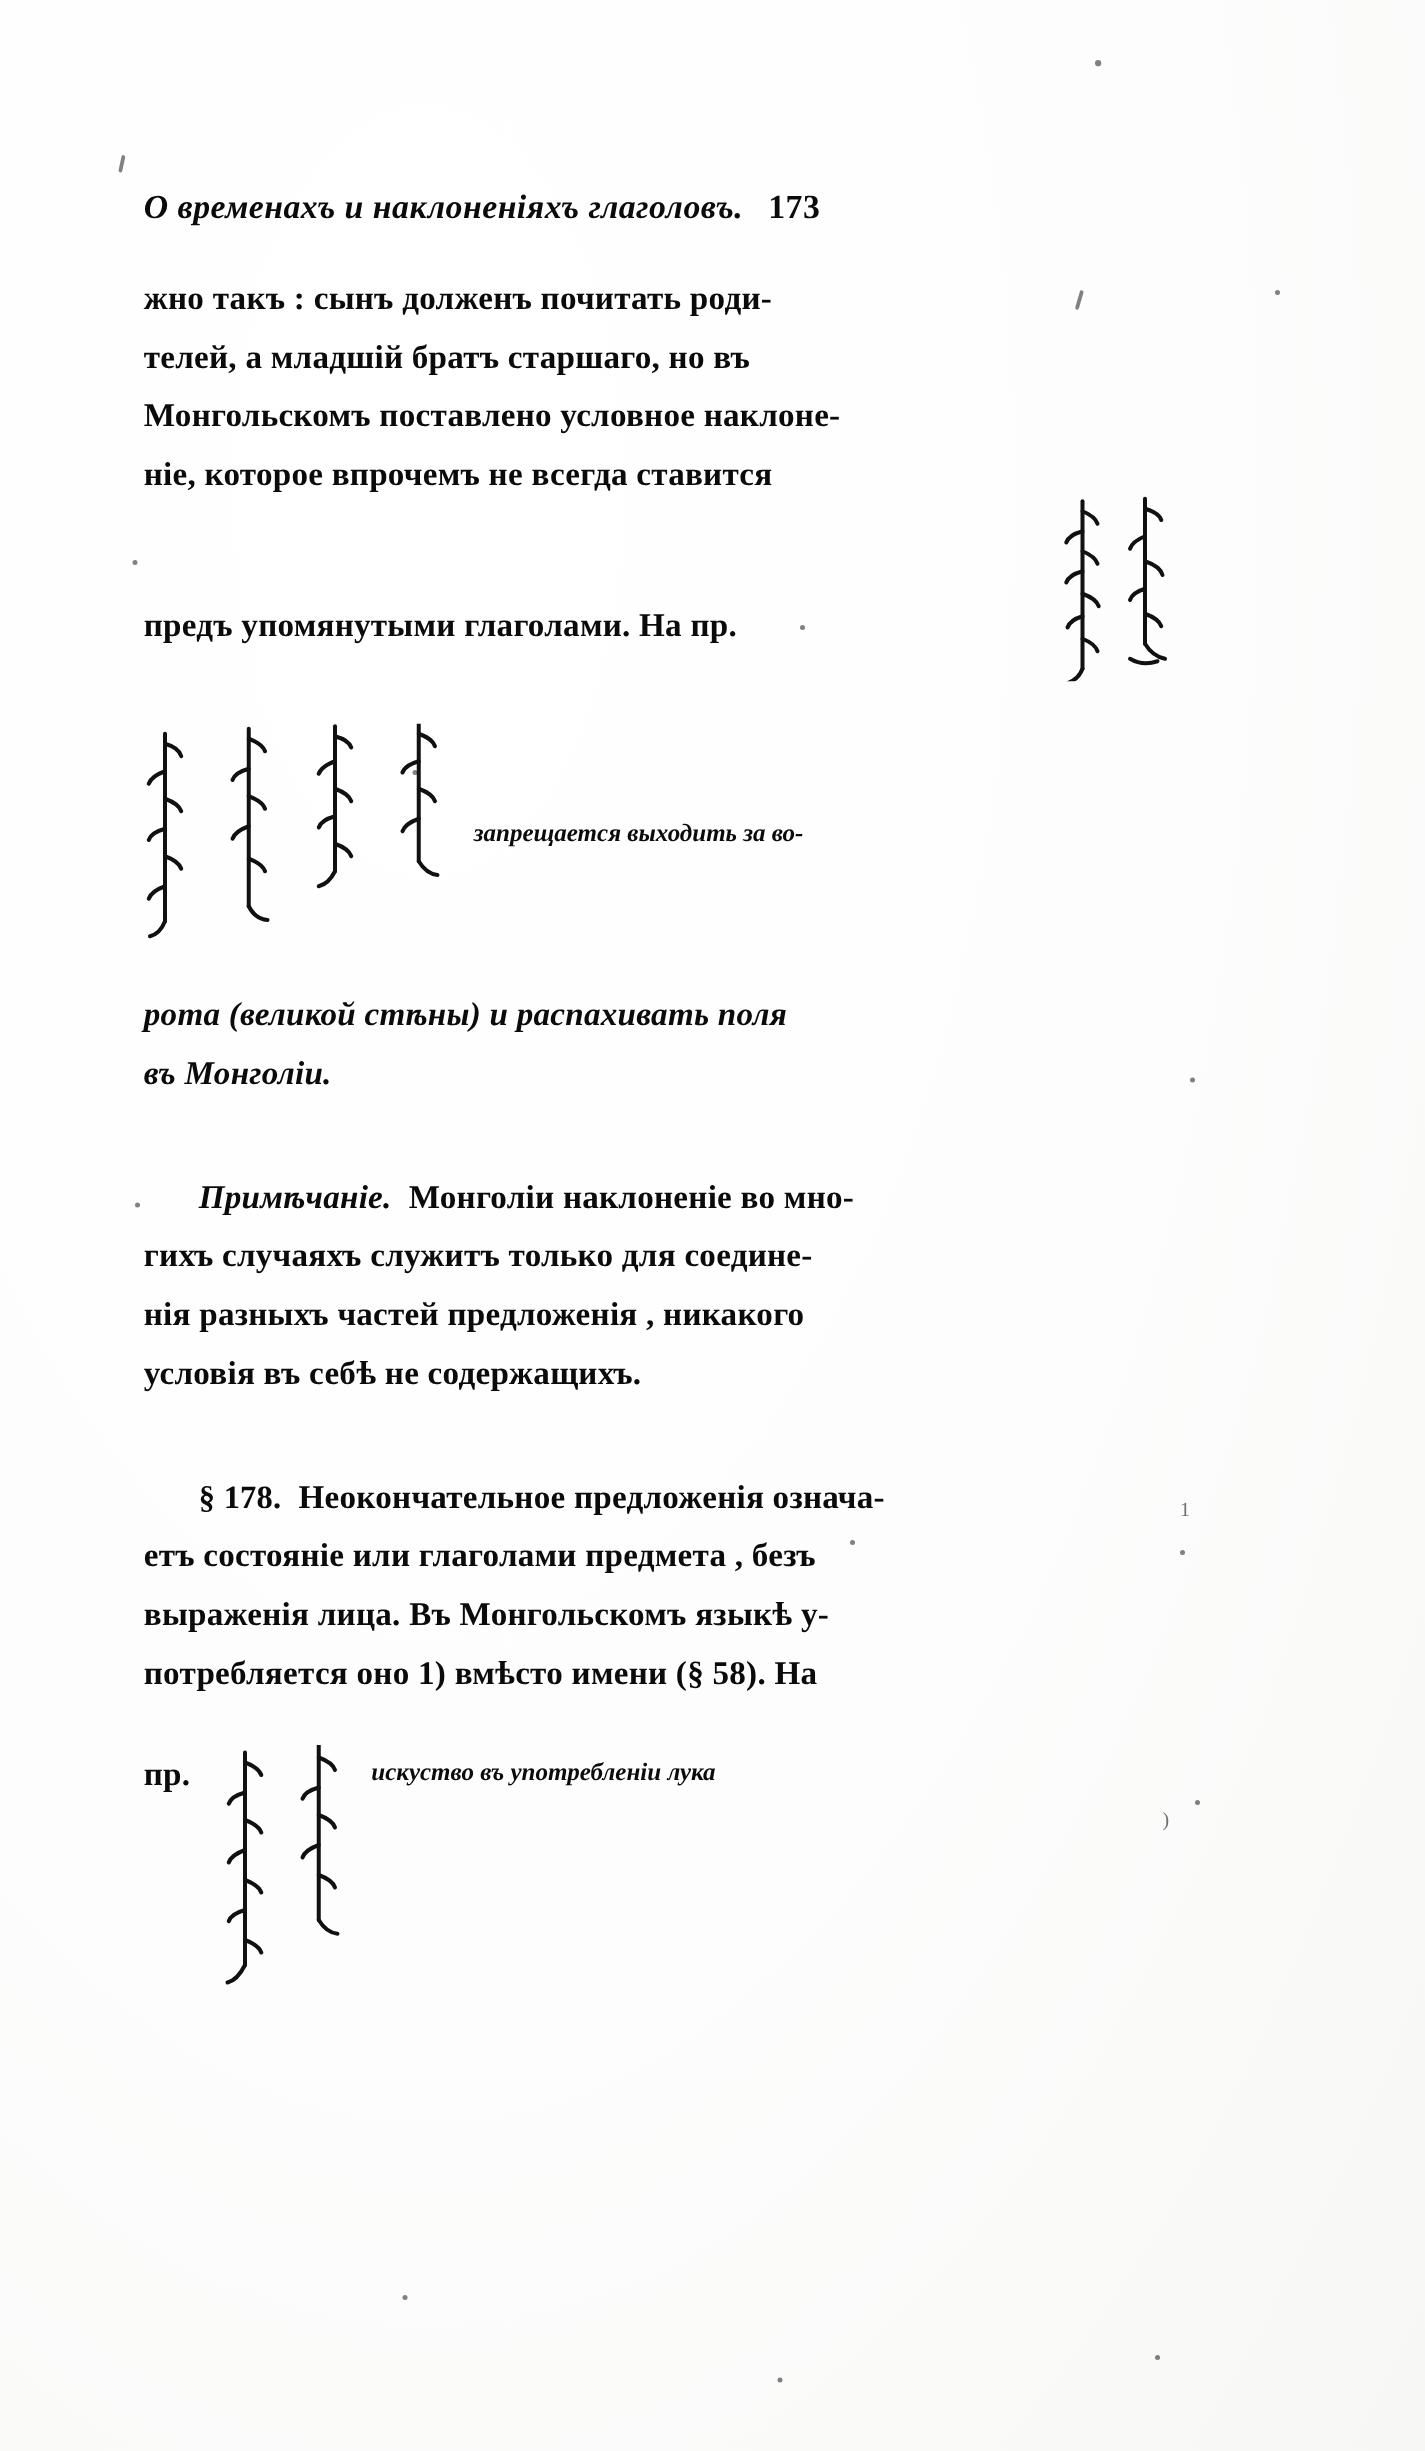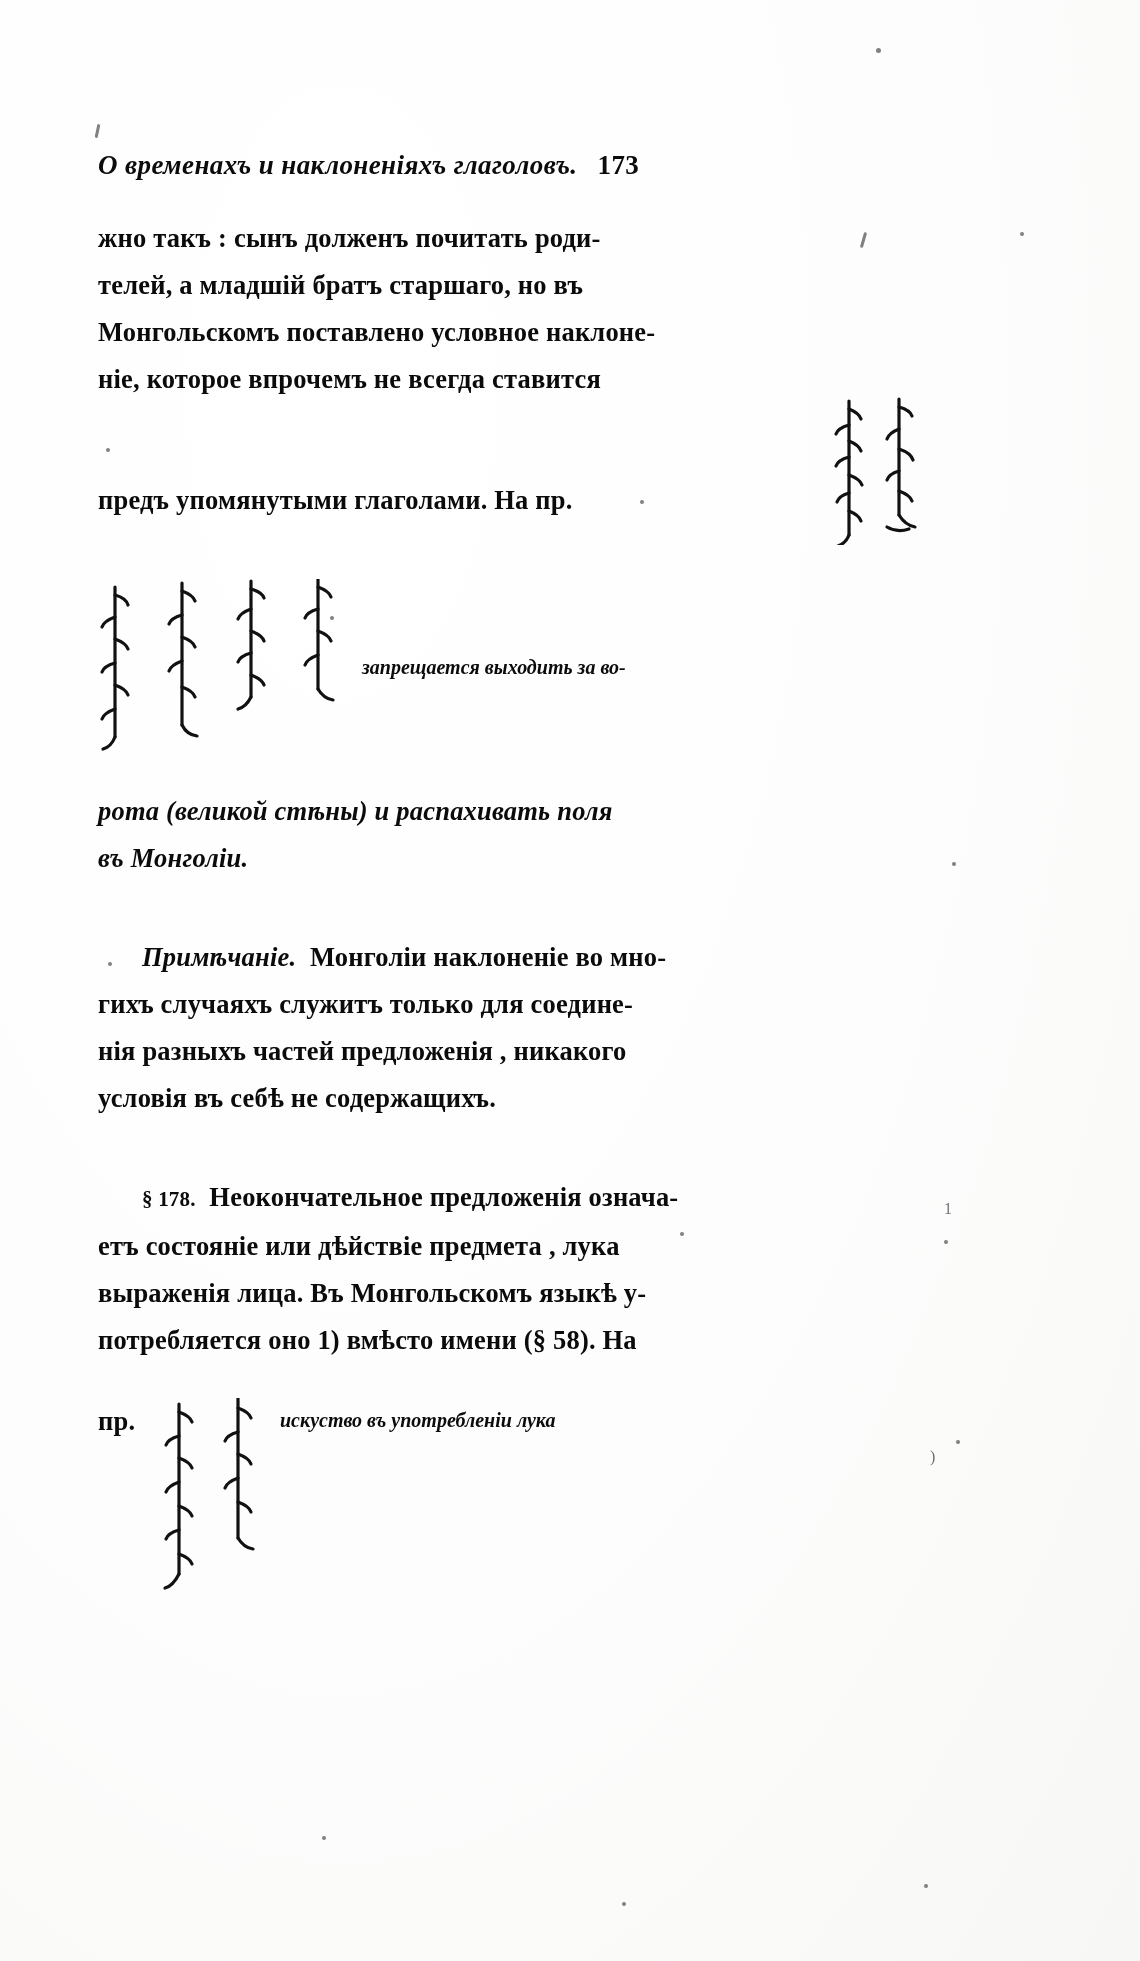--- a/index.html
+++ b/index.html
@@ -27,21 +27,21 @@
   
   .speck {
     position: absolute;
     background: #1a1a1a;
     border-radius: 50%;
     opacity: .55;
   }
 
   .content {
     position: absolute;
-    left: 98px;
+    left: 115px;
     top: 150px;
     width: 820px;
   }
 
   
   .head {
     display: flex;
     align-items: baseline;
     justify-content: flex-start;
     gap: 14px;
@@ -95,21 +95,21 @@
   .inline-trans {
     font-size: 20px;
     font-weight: 700;
     font-style: italic;
     line-height: 44px;
     white-space: nowrap;
   }
 
   .sect {
     font-weight: 700;
-    font-size: 21px;
+    font-size: 26px;
   }
 
   .indent { display: inline-block; width: 44px; }
 
   
   .mark {
     position: absolute;
     color: #333;
     font-size: 16px;
     opacity: .7;
@@ -264,21 +264,21 @@
       <span class="line"><span class="indent"></span><span class="ital">Примѣчаніе.</span>&nbsp;&nbsp;<span>Монголіи наклоненіе во мно-</span></span>
       <span class="line">гихъ случаяхъ служитъ только для соедине-</span>
       <span class="line">нія разныхъ  частей предложенія ,   никакого</span>
       <span class="line">условія въ себѣ не содержащихъ.</span>
     </div>
 
     <div class="gap-l"></div>
 
     <div class="para">
       <span class="line"><span class="indent"></span><span class="sect">§ 178.</span>&nbsp;&nbsp;<span>Неокончательное предложенія означа-</span></span>
-      <span class="line">етъ состояніе или дѣйствіе предмета ,   лука</span>
+      <span class="line">етъ состояніе или глаголами предмета ,   безъ</span>
       <span class="line">выраженія лица.  Въ Монгольскомъ языкѣ у-</span>
       <span class="line">потребляется оно 1) вмѣсто имени (§ 58). На</span>
     </div>
 
     <div class="gap-m"></div>
 
     <div class="mong-row" style="align-items:flex-start;">
       <div class="para" style="width:60px;">
         <span class="line">пр.</span>
       </div>

